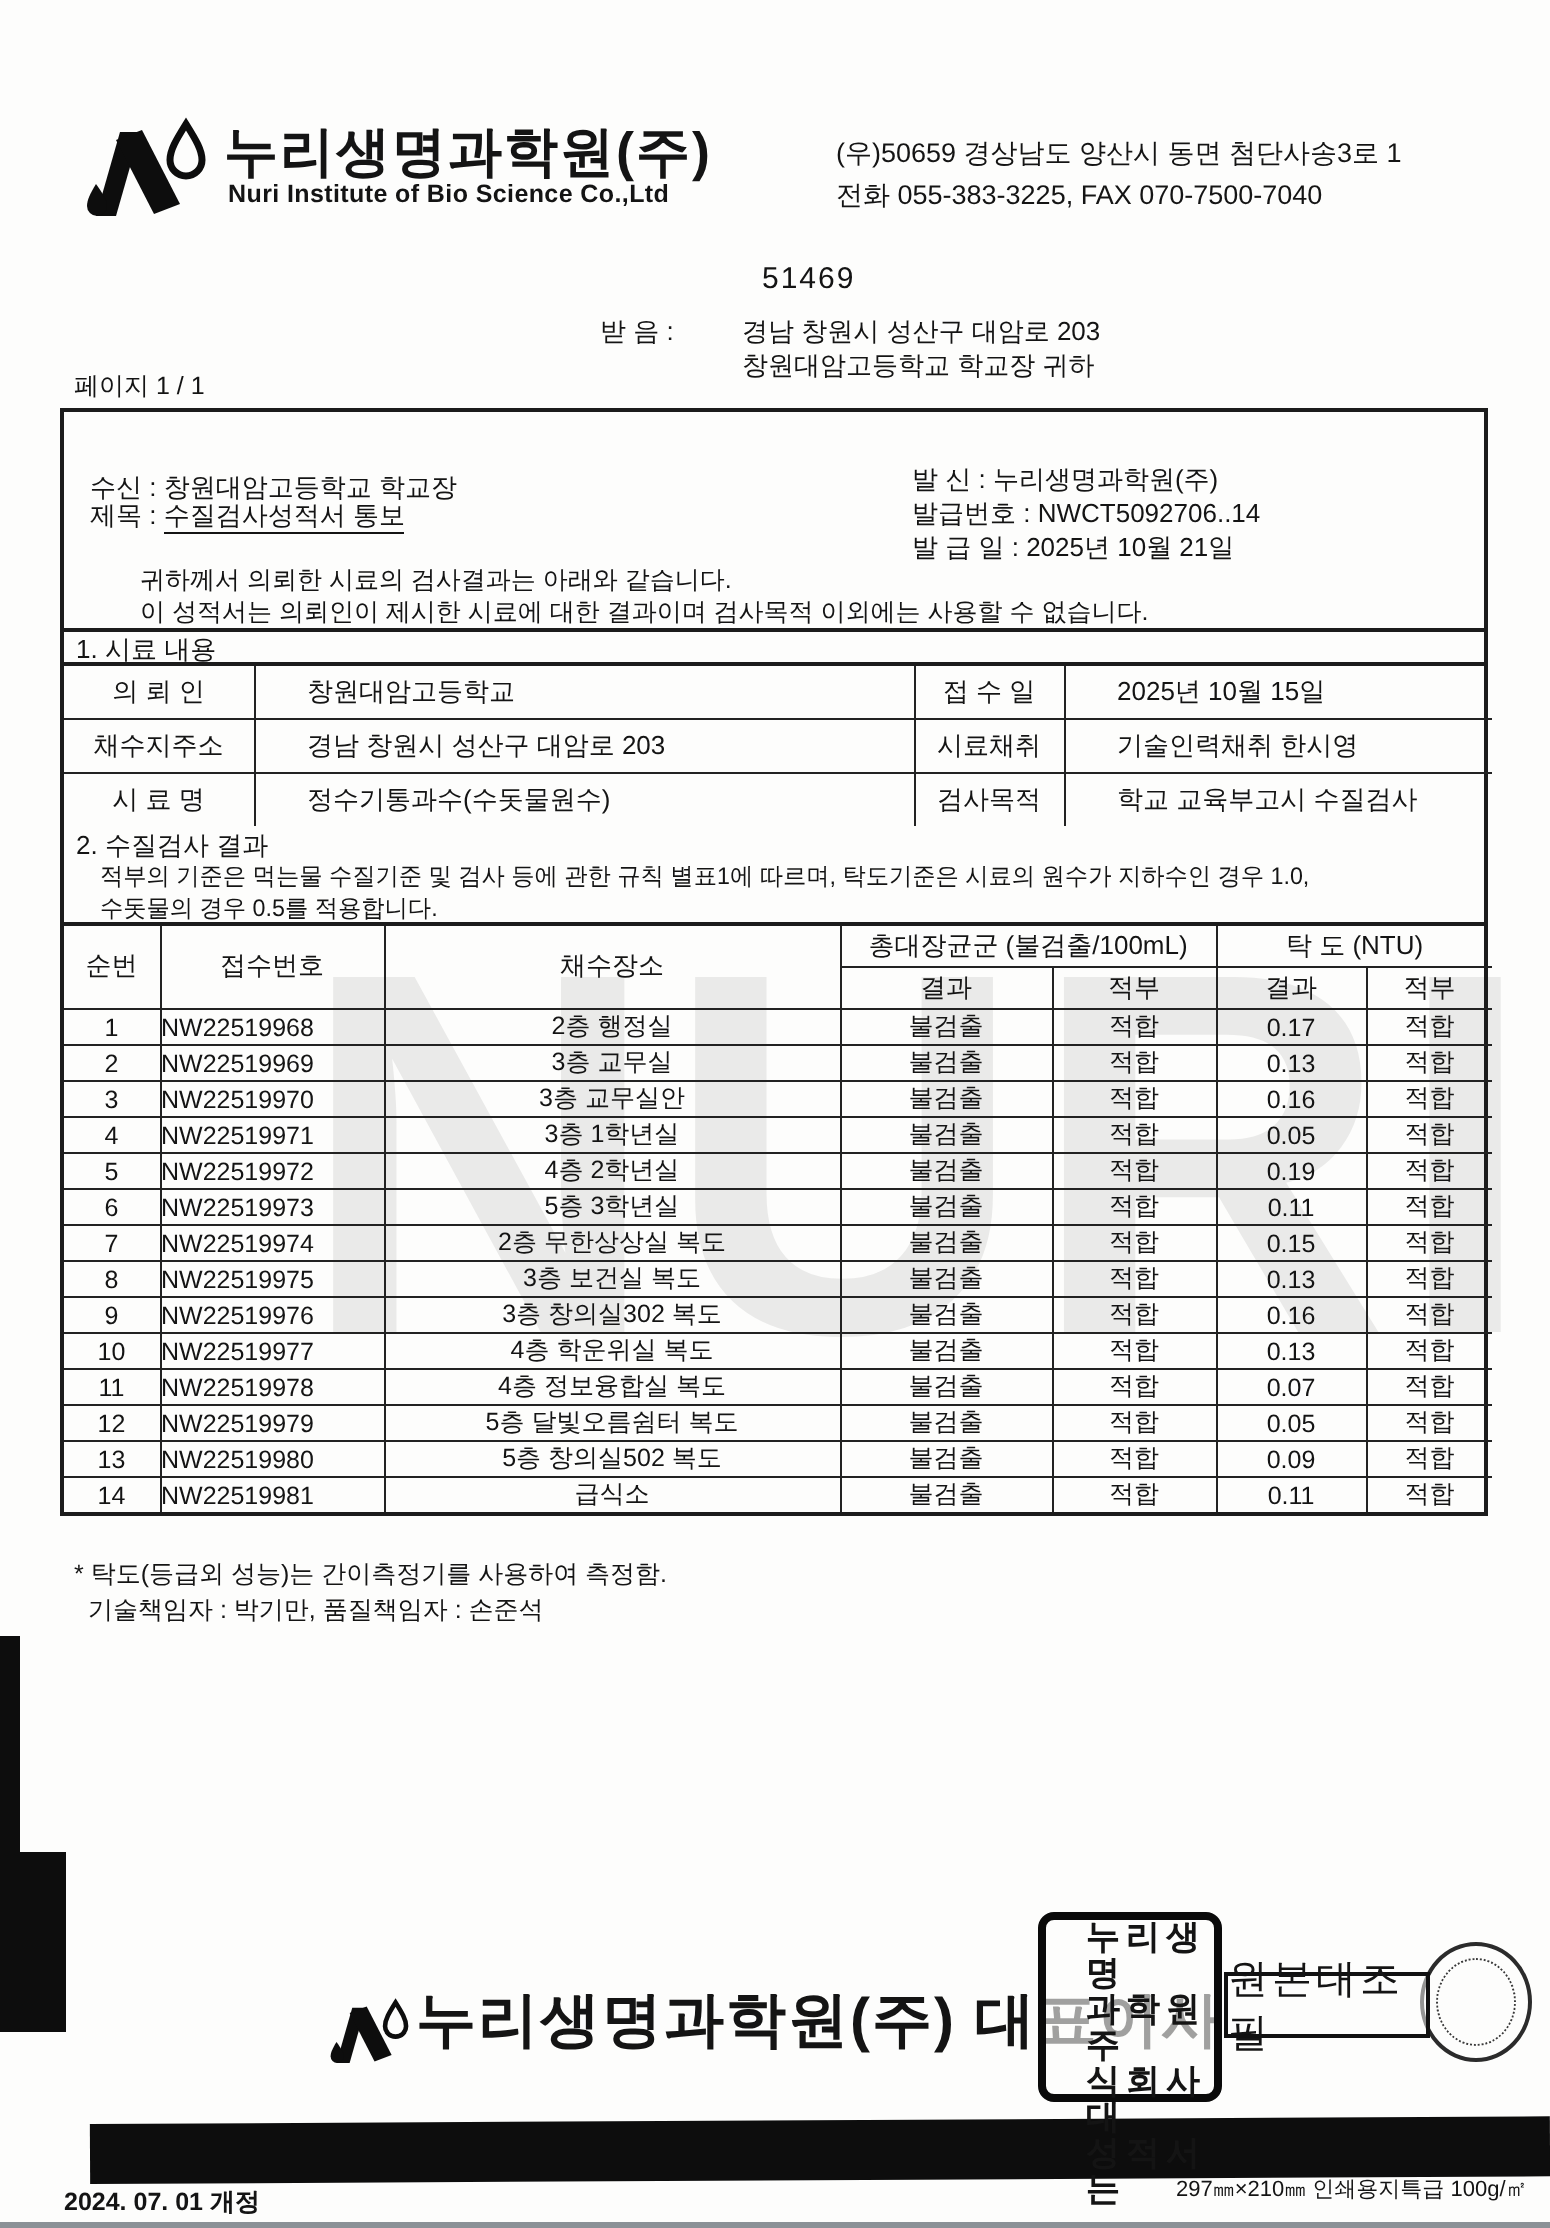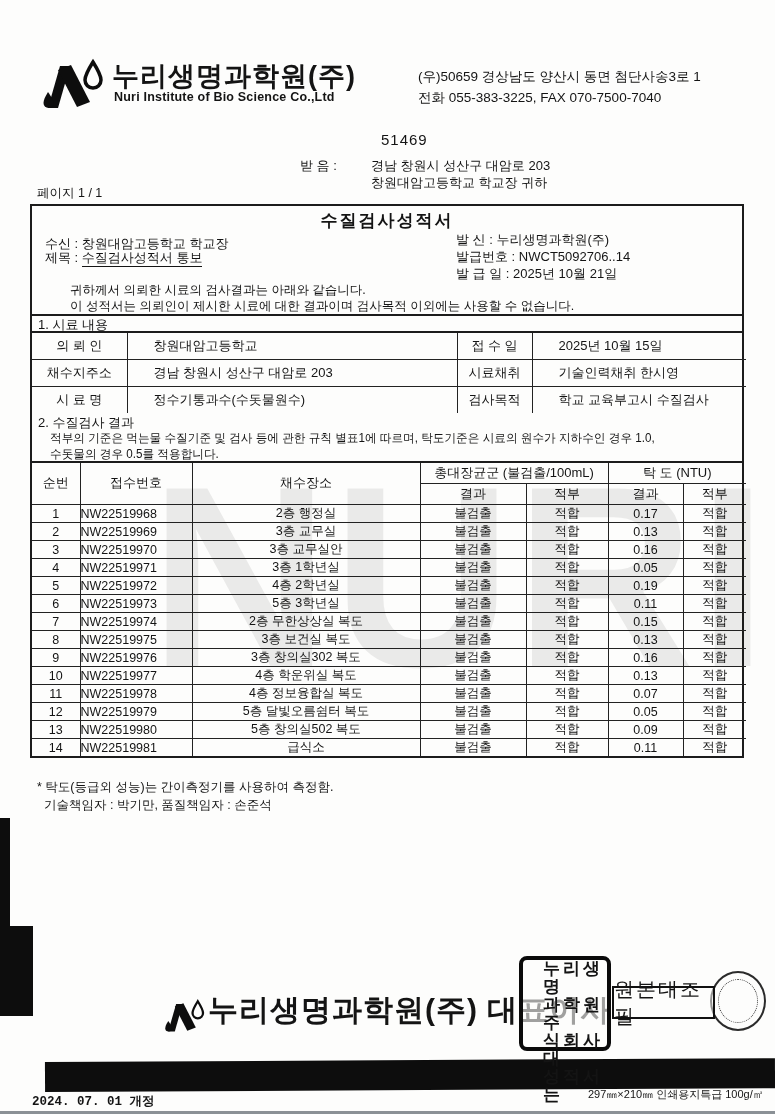--- a/index.html
+++ b/index.html
@@ -88,21 +88,21 @@
     width:40px; height:44px; border:1.5px dotted #3a3a3a; border-radius:50%;
     display:flex; align-items:center; justify-content:center;
     font-size:8px; color:#333; letter-spacing:1px; text-align:center; line-height:9px;
   }
 
   
   .bar-left-thin { position:absolute; left:0; top:818px; width:10px; height:196px; background:#0d0d0d; }
   .bar-left-blob { position:absolute; left:0; top:926px; width:33px; height:90px; background:#0d0d0d; }
   .bar-bottom { position:absolute; left:45px; top:1062px; width:730px; height:30px; background:#0d0d0d; transform:rotate(-0.3deg); transform-origin:left center; }
   .paper-spec { position:absolute; left:588px; top:1087px; font-size:11px; z-index:2; }
-  .revision { position:absolute; left:32px; top:1093px; font-size:12.5px; font-weight:700; font-family:Liberation Mono, monospace; z-index:2; }
+  .revision { position:absolute; left:32px; top:1093px; font-size:12.5px; font-weight:700; font-family:Liberation Sans, sans-serif; z-index:2; }
 </style>
 </head>
 <body>
 
 <div class="page">
 
   <svg class="logo-svg" width="64" height="56" viewBox="0 0 64 56">
     <polygon points="8,50 20,8 30,8 18,50" fill="#0d0d0d"></polygon>
     <polygon points="18,12 31,7 50,44 37,49" fill="#0d0d0d"></polygon>
     <path d="M53 4 C48 12 45 17 45 22 a8 8 0 0 0 16 0 C61 17 58 12 53 4 Z" fill="#fdfdfc" stroke="#0d0d0d" stroke-width="3.5"></path>
@@ -120,21 +120,20 @@
     <div>경남 창원시 성산구 대암로 203</div>
     <div>창원대암고등학교 학교장 귀하</div>
   </div>
   <div class="page-label">페이지  1 / 1</div>
 
   <div class="watermark">NURI</div>
 
   <div class="doc-frame">
 
     <div class="letter">
-      <div class="letter-title">수질검사성적서</div>
       <div class="to-line">
         <span>수신 :</span>
         <span>창원대암고등학교 학교장</span>
       </div>
       <div class="from-col">
         <div><span>발      신 :</span> <span>누리생명과학원(주)</span></div>
         <div><span>발급번호 :</span> <span>NWCT5092706..14</span></div>
         <div><span>발 급 일 :</span> <span>2025년 10월 21일</span></div>
       </div>
       <div class="subject-line">

